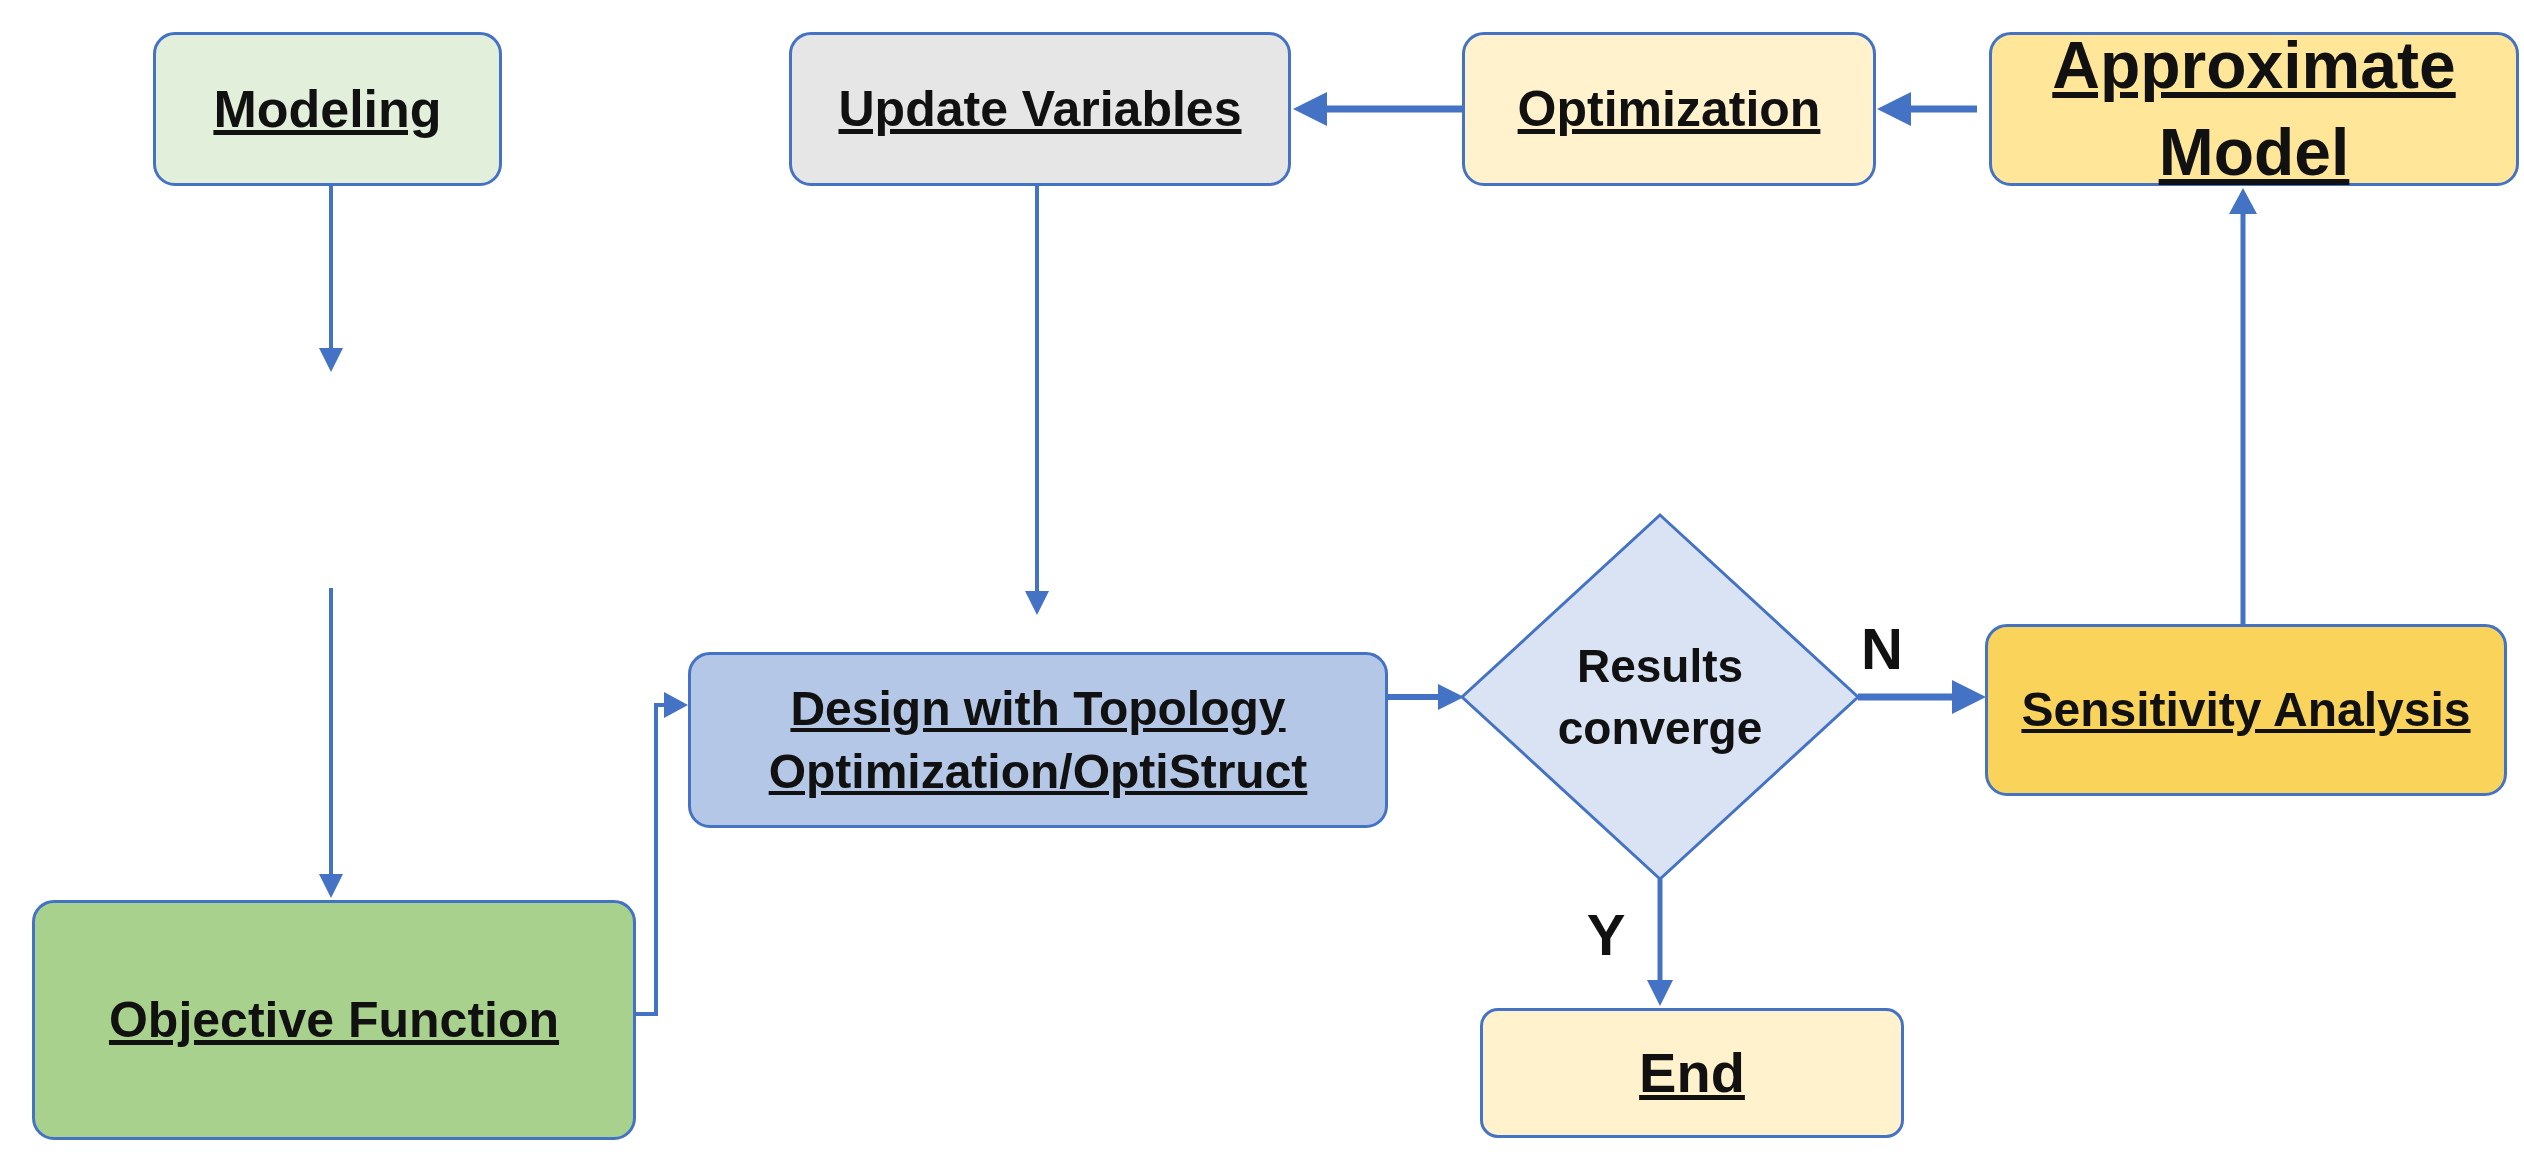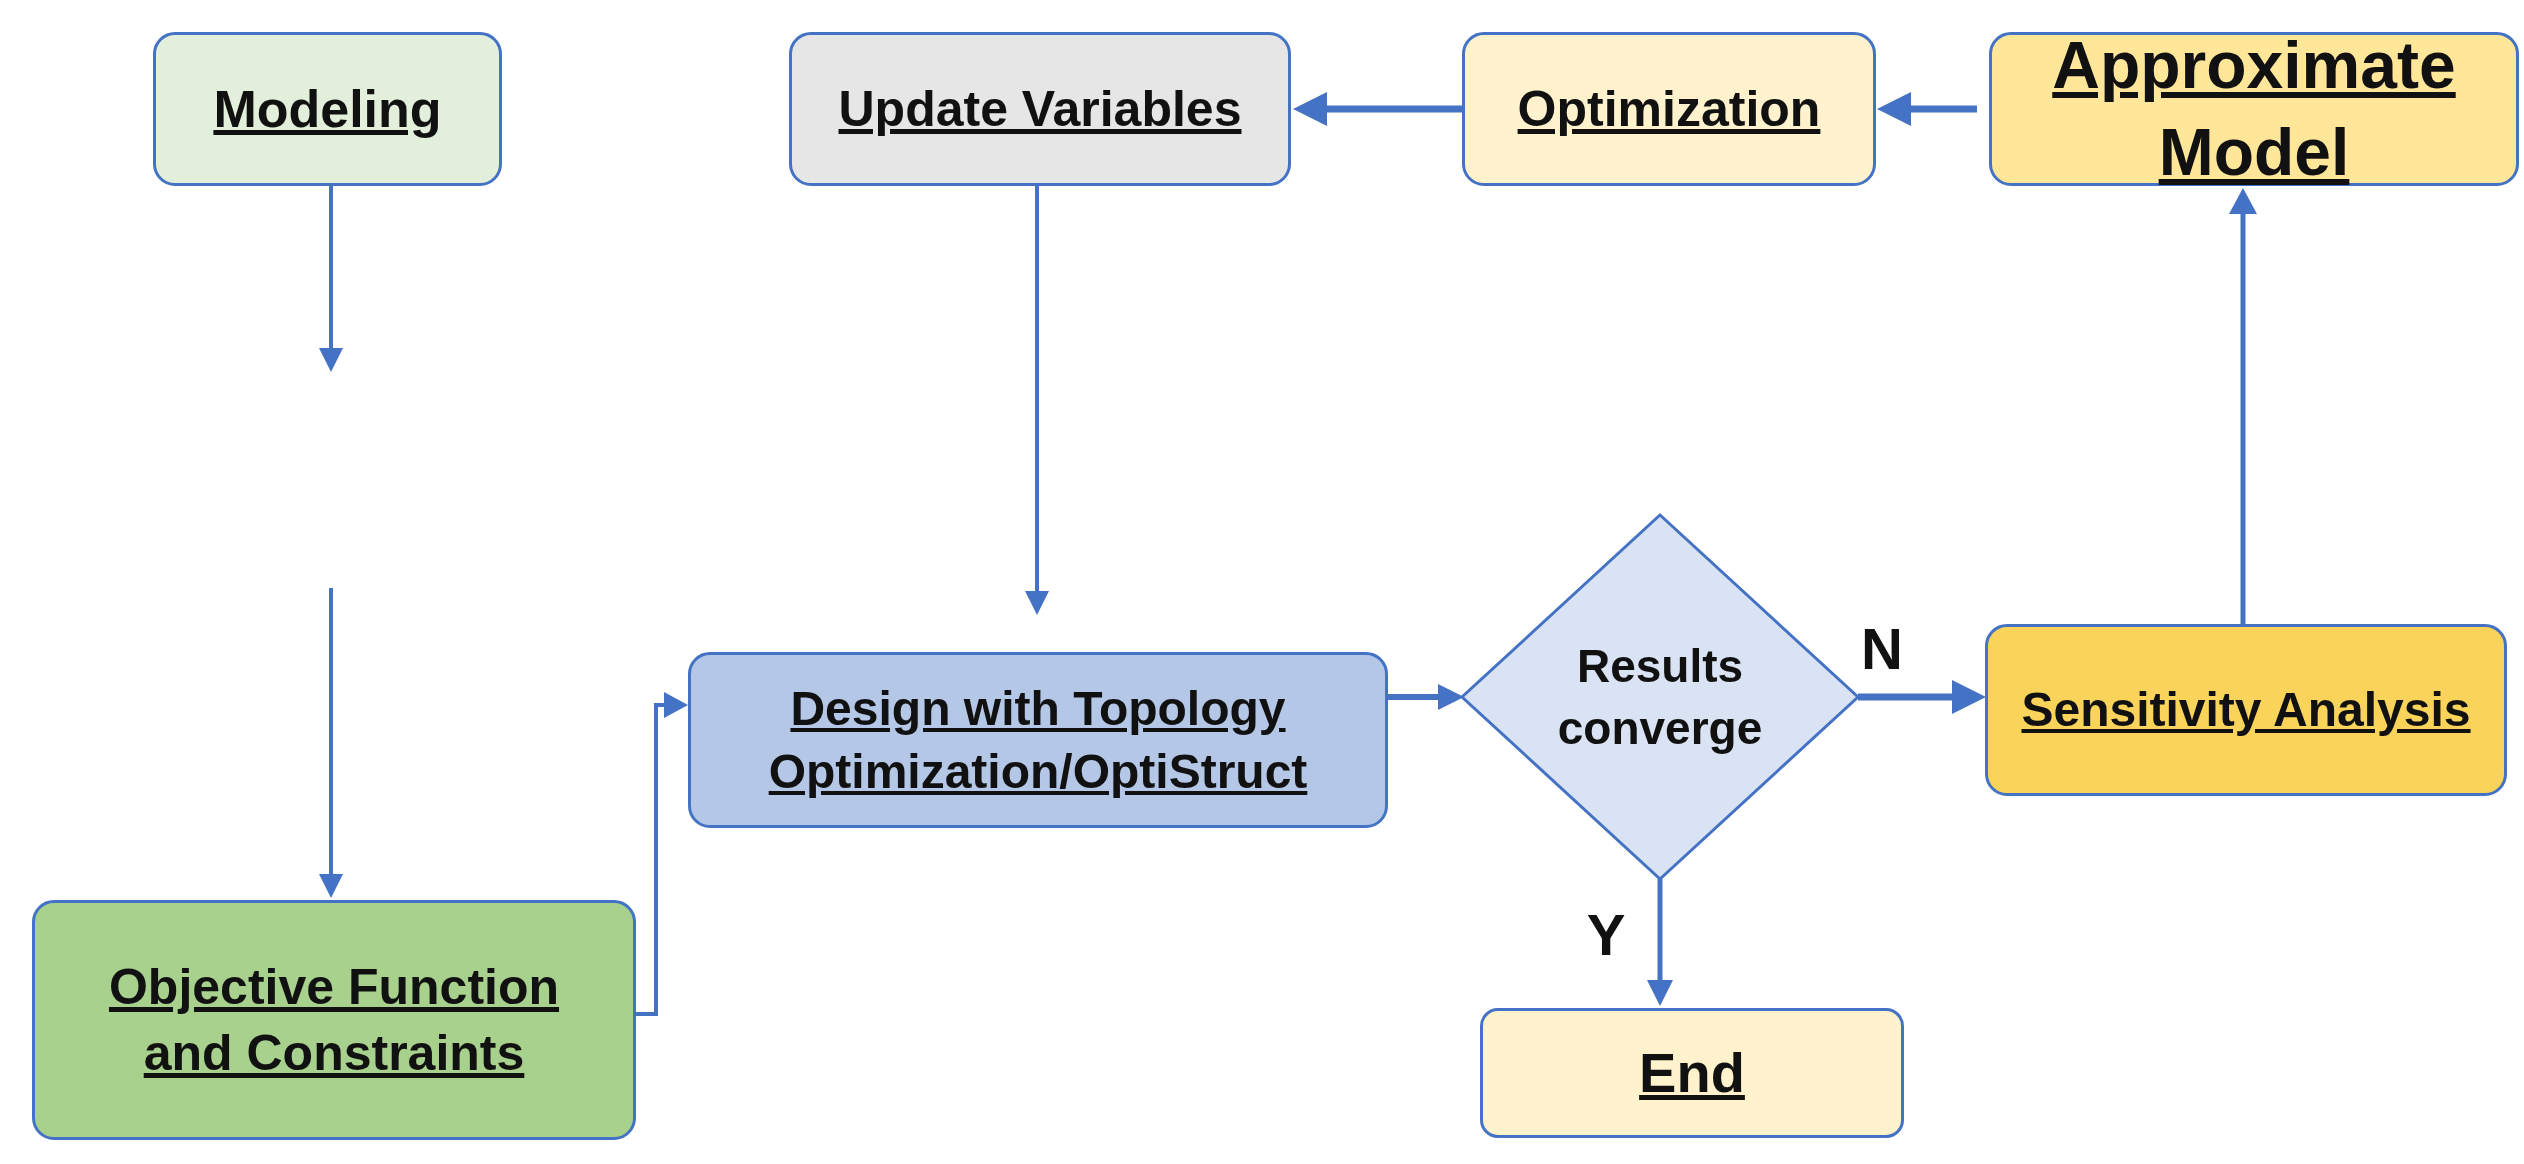--- a/index.html
+++ b/index.html
@@ -82,21 +82,20 @@
     <span class="line">Optimization</span>
   </div>
 
   <div class="node" id="n-approx-model" style="background-color: rgb(255, 230, 153);">
     <span class="line">Approximate Model</span>
   </div>
 
 
   <div class="node" id="n-objective" style="background-color: rgb(169, 209, 142);">
     <span class="line">Objective Function</span>
-    <span class="line">and Constraints</span>
   </div>
 
   <div class="node" id="n-design" style="background-color: rgb(180, 199, 231);">
     <span class="line">Design with Topology</span>
     <span class="line">Optimization/OptiStruct</span>
   </div>
 
   <div class="node" id="n-sensitivity" style="background-color: rgb(250, 212, 90);">
     <span class="line">Sensitivity Analysis</span>
   </div>

